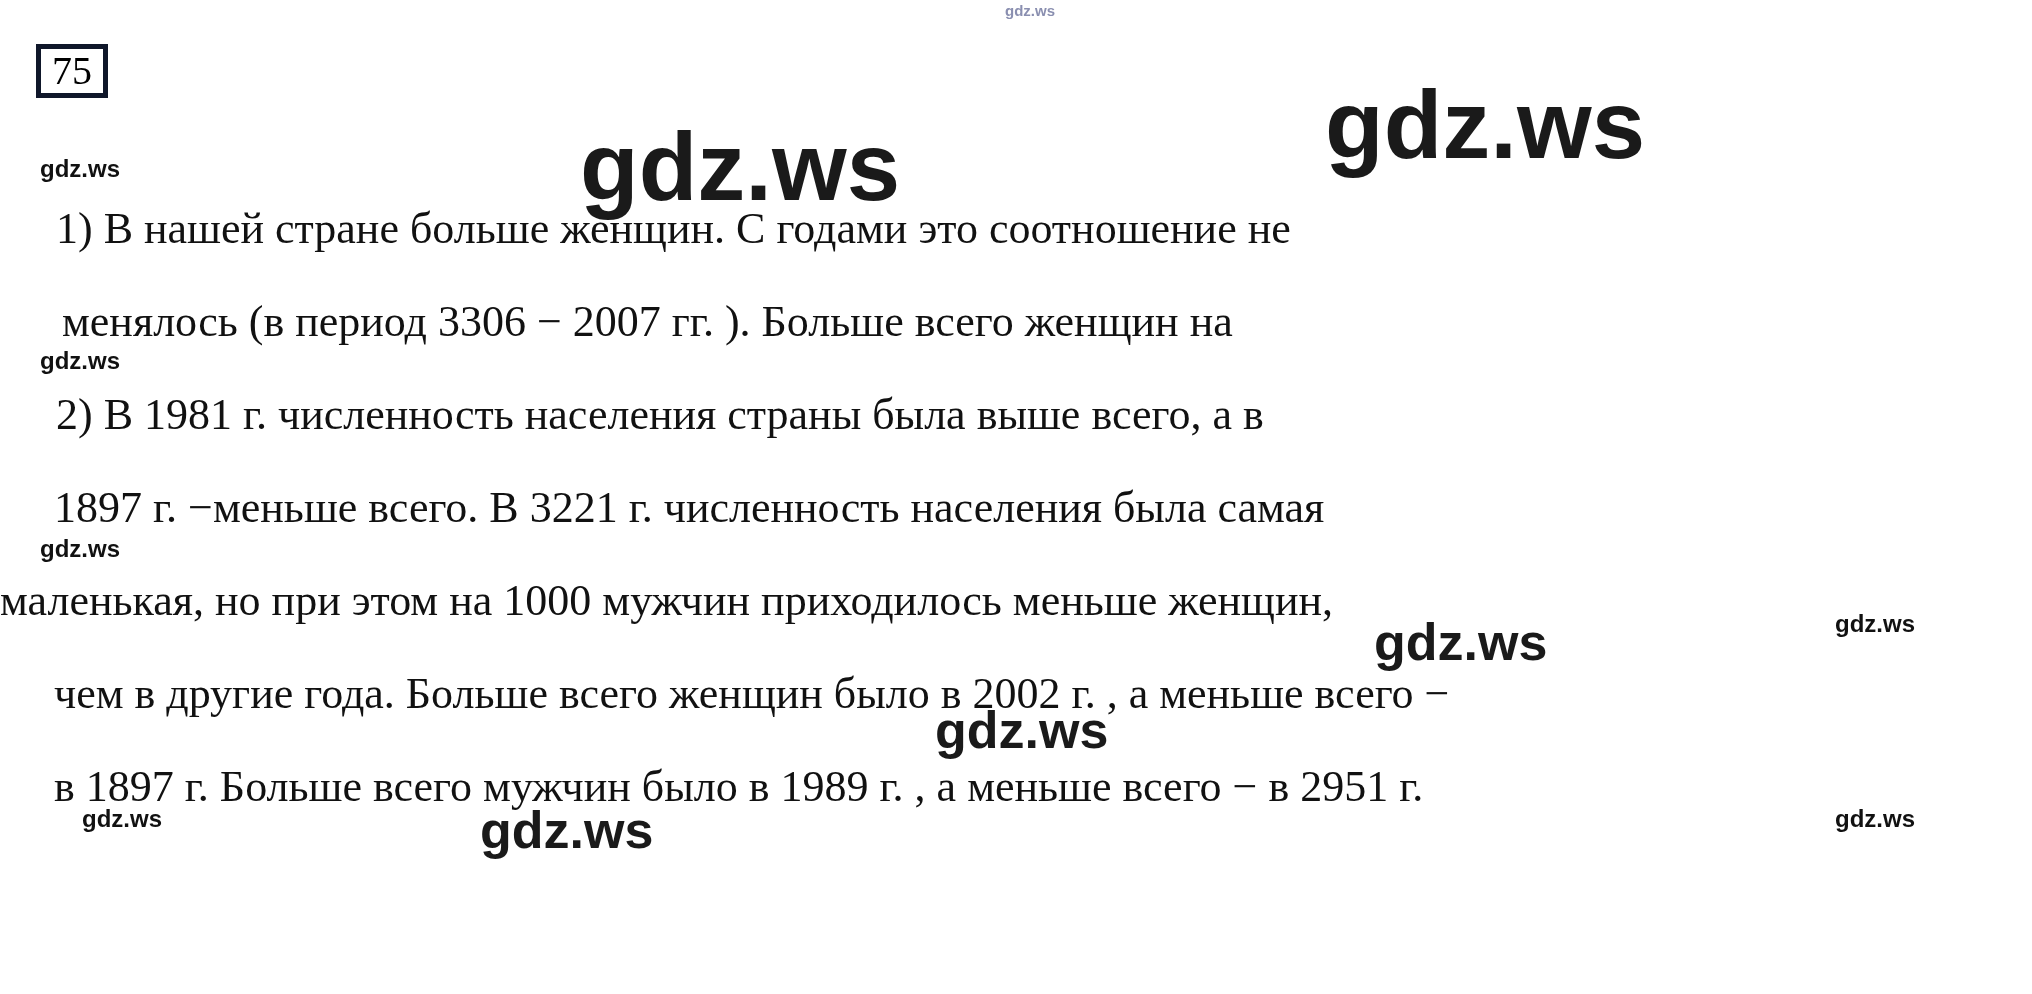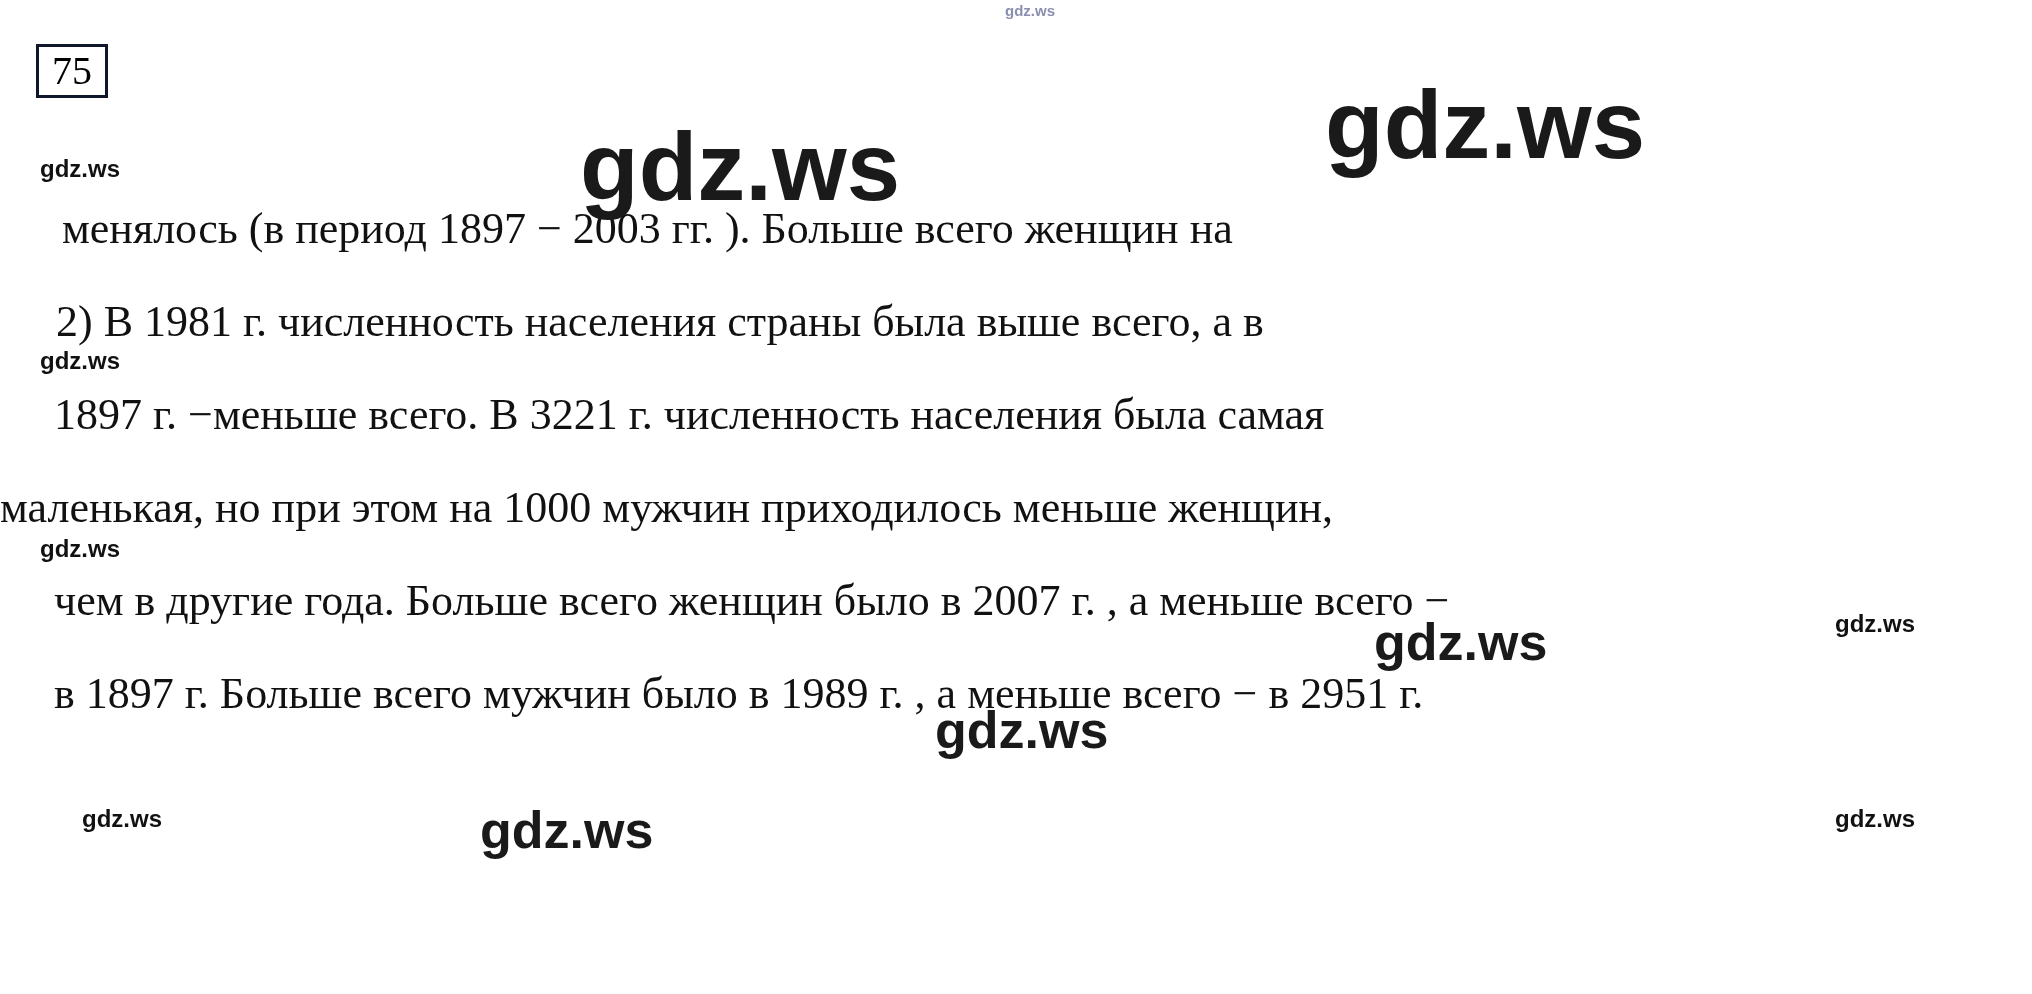--- a/index.html
+++ b/index.html
@@ -25,21 +25,21 @@
     height: 994px;
   }
 
   
   #ex-number {
     position: absolute;
     left: 36px;
     top: 44px;
     width: 72px;
     height: 54px;
-    border: 3px solid #0f172a;
+    border: 5px solid #0f172a;
     box-sizing: border-box;
     display: flex;
     align-items: center;
     justify-content: center;
     font-family: "Liberation Serif", serif;
     font-size: 40px;
     line-height: 1;
     color: #000000;
   }
 
@@ -92,28 +92,29 @@
 
 <div id="page">
 
   <div id="ex-number">
     <span>75</span>
   </div>
 
   <div id="solution">
 
     <div class="para">
-      <div class="line indent-2">менялось (в период 1897 − 2003 гг. ). Больше всего женщин на</div>
+      <div class="line indent-1">1) В нашей стране больше женщин. С годами это соотношение не</div>
+      <div class="line indent-2">менялось (в период 3306 − 2007 гг. ). Больше всего женщин на</div>
     </div>
 
     <div class="para">
       <div class="line indent-1">2) В 1981 г. численность населения страны была выше всего, а в</div>
       <div class="line indent-3">1897 г. −меньше всего. В 3221 г. численность населения была самая</div>
       <div class="line indent-0">маленькая, но при этом на 1000 мужчин приходилось меньше женщин,</div>
-      <div class="line indent-3">чем в другие года. Больше всего женщин было в 2007 г. , а меньше всего −</div>
+      <div class="line indent-3">чем в другие года. Больше всего женщин было в 2002 г. , а меньше всего −</div>
       <div class="line indent-3">в 1897 г. Больше всего мужчин было в 1989 г. , а меньше всего − в 2951 г.</div>
     </div>
 
   </div>
 
   <div id="watermark-layer">
       <div class="wm wm-tiny" style="left: 1005px; top: 2px; font-size: 15px;">gdz.ws</div>
       <div class="wm wm-big" style="left: 580px; top: 112px; font-size: 96px;">gdz.ws</div>
       <div class="wm wm-big" style="left: 1325px; top: 70px; font-size: 96px;">gdz.ws</div>
       <div class="wm wm-small" style="left: 40px; top: 155px; font-size: 24px;">gdz.ws</div>

